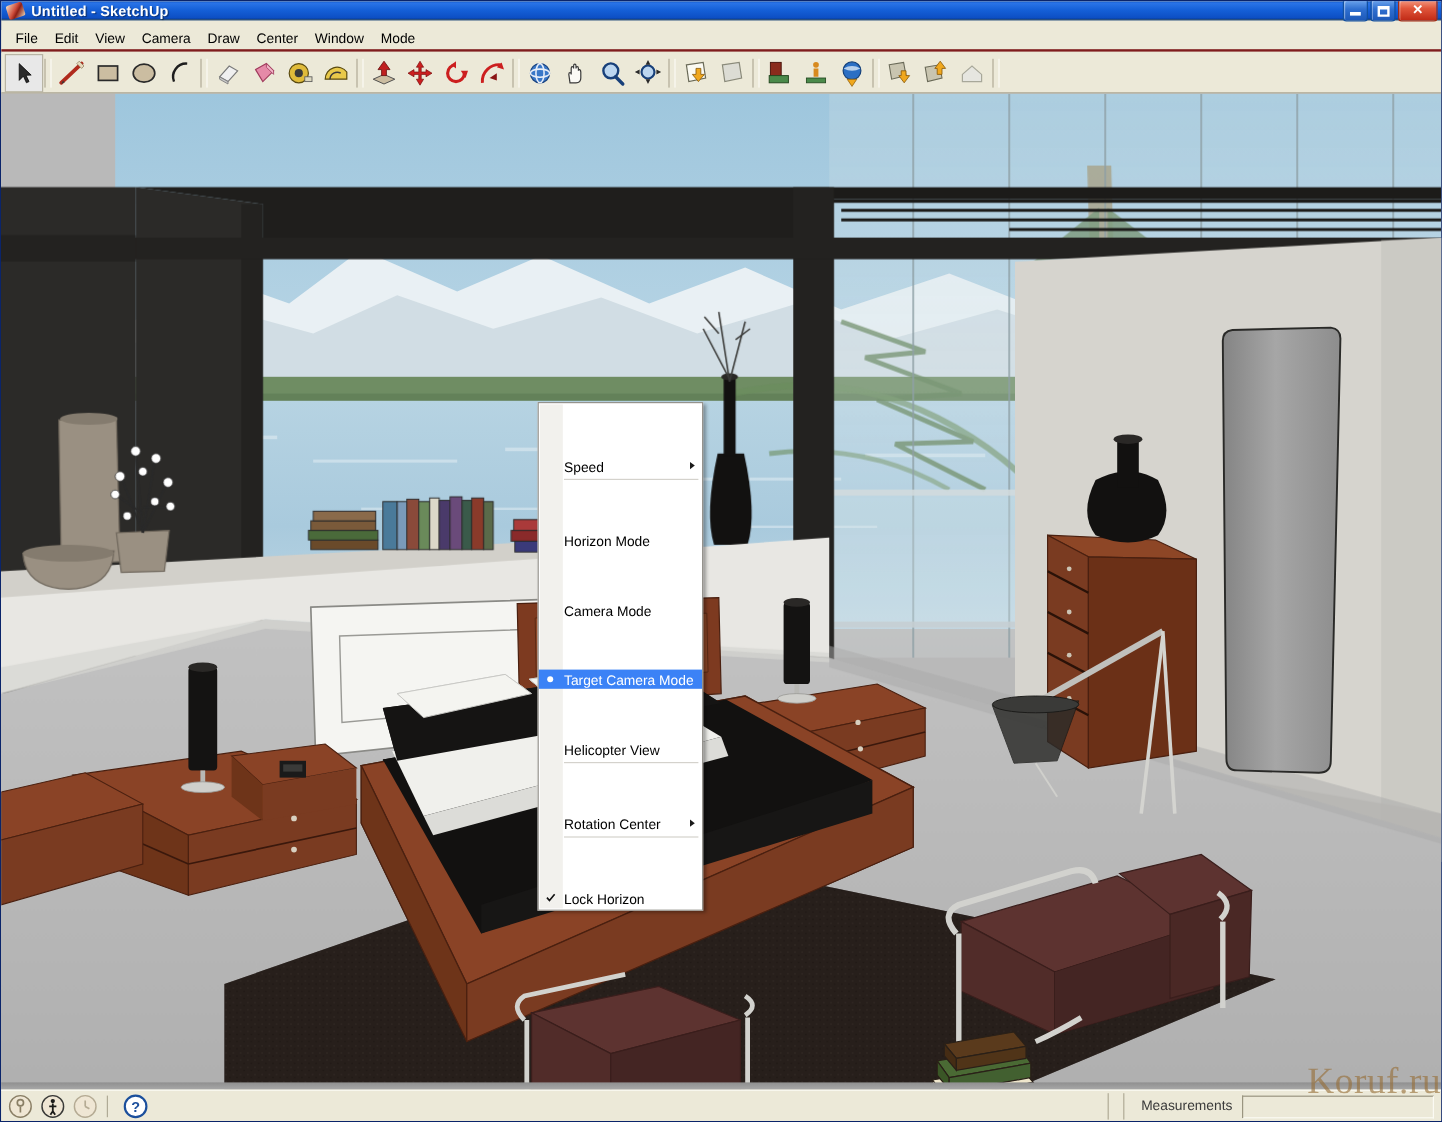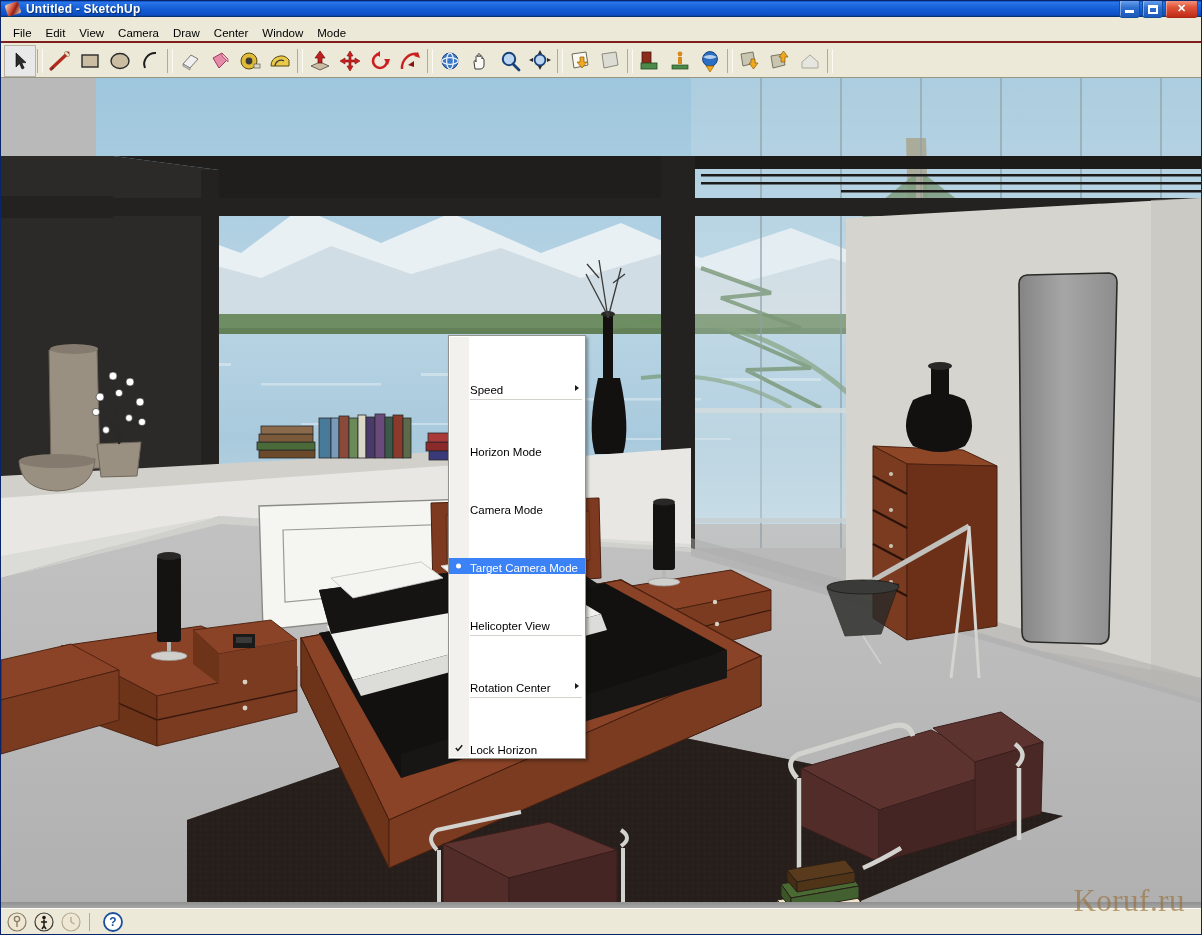--- a/index.html
+++ b/index.html
@@ -135,21 +135,21 @@
   .sb-sep { width: 1px; height: 18px; background: #b0ab96; margin: 0 7px; flex: 0 0 auto; }
   #sb-right { margin-left: auto; display: flex; align-items: center; height: 100%; }
   .sb-vsep { width: 1px; height: 22px; background: #b0ab96; margin: 0 6px; }
   #meas-label { font-size: 11.5px; color: #3a3a3a; padding: 0 8px; white-space: nowrap; }
   #meas-box {
     width: 160px; height: 19px; background: #ece9d8;
     border: 1px solid #9a9580; border-right-color: #fbfaf3; border-bottom-color: #fbfaf3;
     margin-right: 6px;
   }
   #watermark {
-    position: absolute; right: 16px; top: 882px; z-index: 40;
+    position: absolute; right: 0; top: 882px; z-index: 40;
     font-family: "Liberation Serif", serif; font-size: 31px;
     color: rgba(150,110,55,.62); letter-spacing: .5px;
     pointer-events: none; font-weight: 400;
   }
 
   
   #vp-bottom-strip {
     position: absolute; left: 0; top: 901px; width: 1200px; height: 6px;
     background: linear-gradient(to bottom,#8f8f8f,#a8a8a8);
   }
@@ -774,15 +774,21 @@
       </svg>
     </div>
     <div class="sb-sep"></div>
     <div class="sb-icon">
       <svg width="22" height="22" viewBox="0 0 22 22">
         <circle cx="11" cy="11" r="9" fill="#ffffff" stroke="#1b4f9c" stroke-width="1.8"></circle>
         <text x="11" y="15.4" text-anchor="middle" font-family="Liberation Sans, sans-serif" font-size="12" font-weight="bold" fill="#1b4f9c">?</text>
       </svg>
     </div>
 
+    <div id="sb-right">
+      <div class="sb-vsep"></div>
+      <div class="sb-vsep"></div>
+      <div id="meas-label">Measurements</div>
+      <input id="meas-box" type="text" placeholder="" style="">
+    </div>
   </div>
 
 </div>
 
 </body></html>

